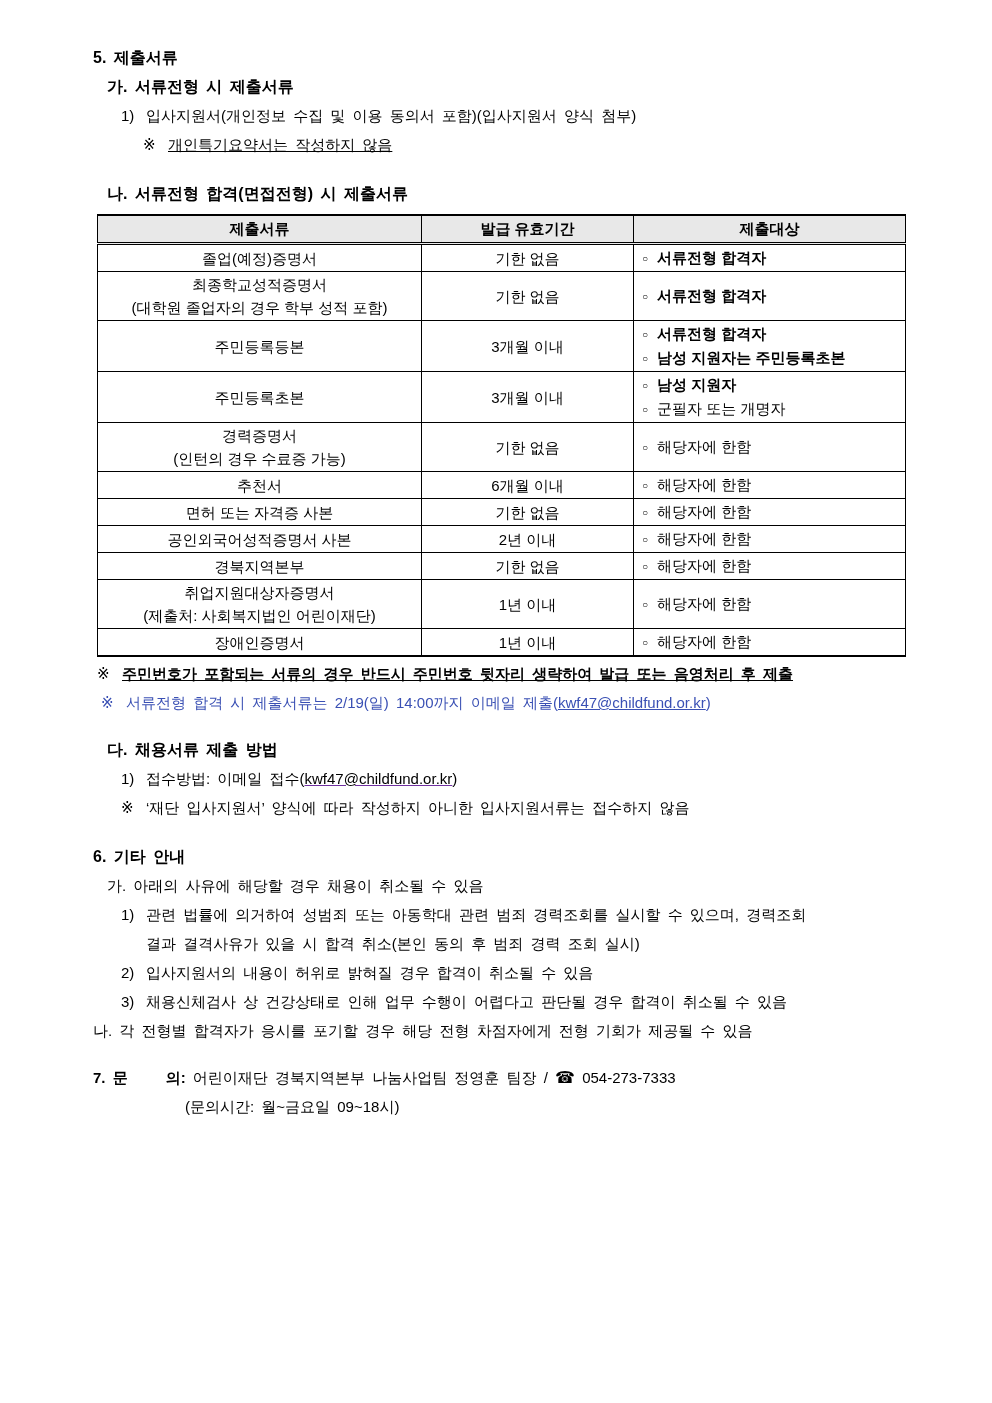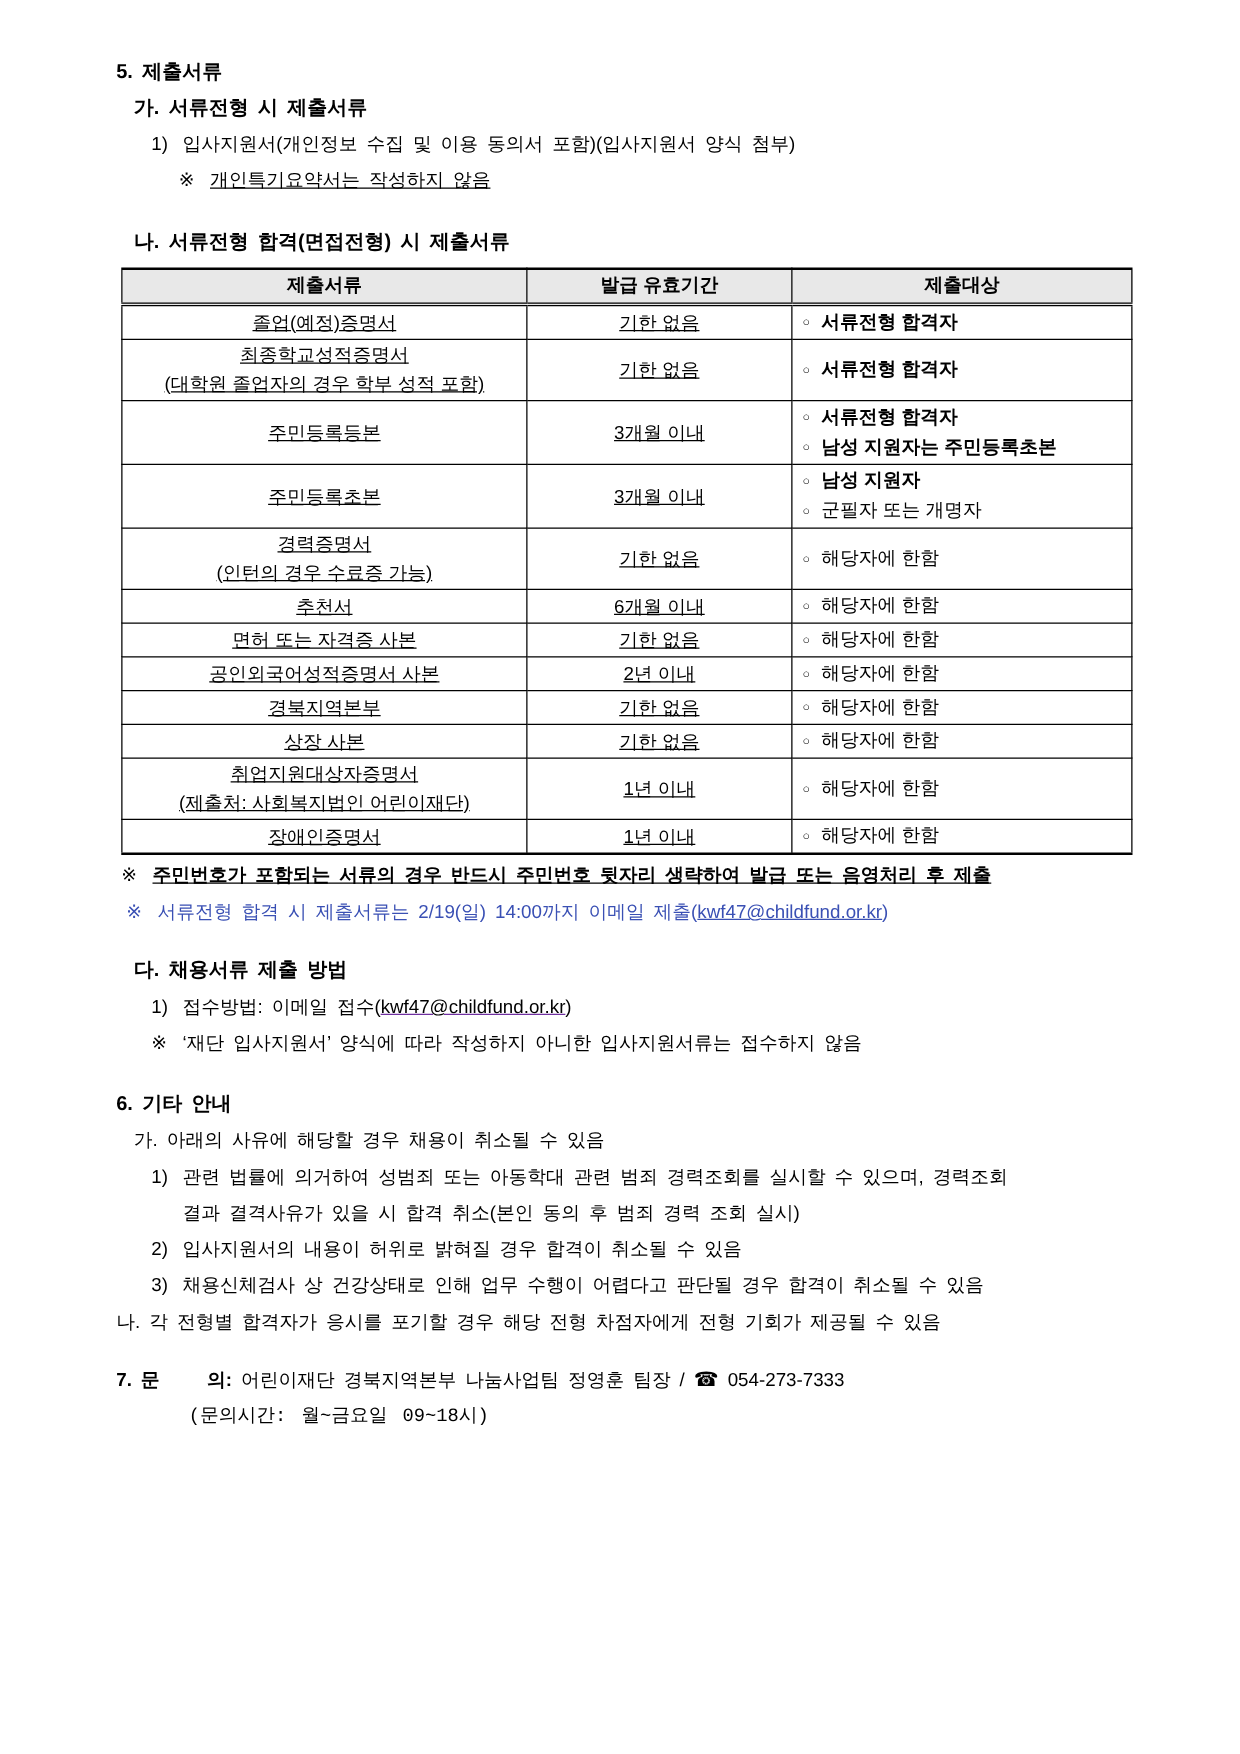--- a/index.html
+++ b/index.html
@@ -33,34 +33,34 @@
   table.docs col.c3 { width:272px; }
   table.docs th {
     background:#e8e8e8; font-weight:bold; font-size:15px;
     height:28px; line-height:26px; text-align:center;
     border:1px solid #000; border-bottom:3px double #000;
   }
   table.docs td {
     border:1px solid #000; padding:1px 4px;
     line-height:23px; font-size:15px; vertical-align:middle;
   }
-  table.docs td.c1, table.docs td.c2 { text-align:center;text-decoration:underline; }
+  table.docs td.c1, table.docs td.c2 { text-align:center; }
   table.docs td.c3 { text-align:left; padding-left:8px; }
   .target .bullet { font-size:10px; margin-right:9px; vertical-align:1px; }
   .target.b { font-weight:bold; }
 
   .tbl-note { margin-left:4px; }
   .tbl-note .txt { font-weight:bold; text-decoration:underline; }
   .blue-note { margin-left:8px; color:#3a50b4; }
   .blue-note .email { color:#3a50b4; text-decoration:underline; cursor:pointer; }
   .link-dark { text-decoration:underline; text-decoration-color:#7030a0; cursor:pointer; }
 
   .hang { margin-left:53px; }
   .spacer38 { display:inline-block; width:38px; }
-  .hours { margin-left:58px;font-family:Liberation Mono, monospace; }
+  .hours { margin-left:92px; }
   .phone-icon { font-size:16px; }
 </style>
 </head>
 <body>
 
 <div class="page">
 
   <div class="line h1">
     <span>5.</span>
     <span>제출서류</span>
@@ -180,29 +180,20 @@
           <td class="c1">
             <div>경북지역본부</div>
           </td>
           <td class="c2">기한 없음</td>
           <td class="c3">
             <div class="target"><span class="bullet">○</span><span>해당자에 한함</span></div>
           </td>
         </tr>
         <tr>
           <td class="c1">
-            <div>상장 사본</div>
-          </td>
-          <td class="c2">기한 없음</td>
-          <td class="c3">
-            <div class="target"><span class="bullet">○</span><span>해당자에 한함</span></div>
-          </td>
-        </tr>
-        <tr>
-          <td class="c1">
             <div>취업지원대상자증명서</div>
             <div>(제출처: 사회복지법인 어린이재단)</div>
           </td>
           <td class="c2">1년 이내</td>
           <td class="c3">
             <div class="target"><span class="bullet">○</span><span>해당자에 한함</span></div>
           </td>
         </tr>
         <tr>
           <td class="c1">

